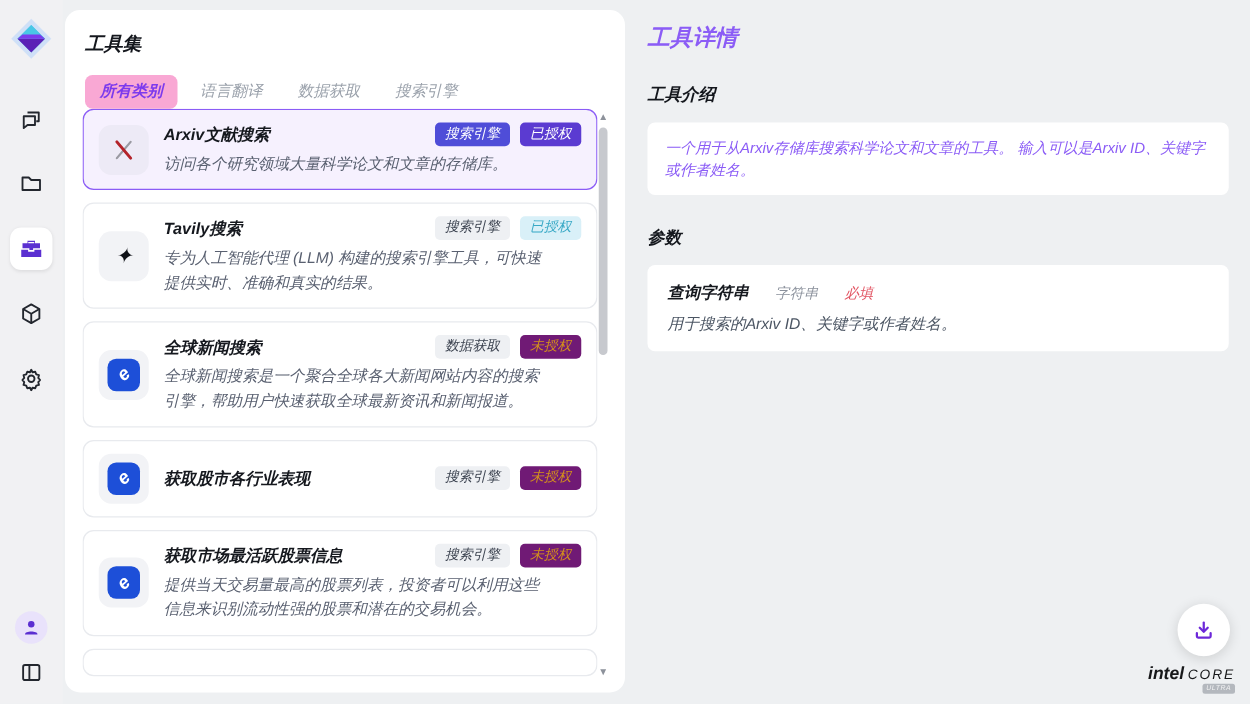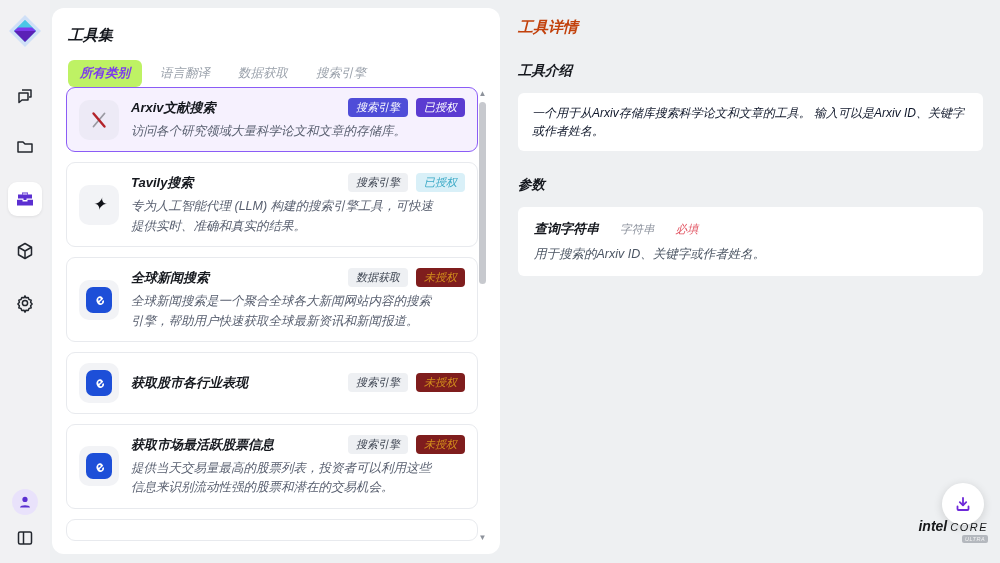--- a/index.html
+++ b/index.html
@@ -14,65 +14,65 @@
   .rail-btn { width:34px; height:34px; display:flex; align-items:center; justify-content:center; border-radius:9px; cursor:pointer; }
   .rail-btn.active { background:#ffffff; box-shadow:0 1px 3px rgba(0,0,0,.08); }
   .rail-bottom { margin-top:auto; margin-bottom:12px; display:flex; flex-direction:column; align-items:center; gap:10px; }
   .avatar-circle { width:26px; height:26px; border-radius:50%; background:#e9e2fb; display:flex; align-items:center; justify-content:center; }
 
   
   .list-panel { position:absolute; left:52px; top:8px; width:448px; height:546px; background:#ffffff; border-radius:12px; }
   .panel-title { padding:18px 16px 0 16px; font-size:15px; font-weight:bold; color:#14171d; }
   .tabs { margin:15px 16px 0 16px; display:flex; align-items:center; gap:8px; font-size:12.5px; }
   .tab { color:#9aa1ab; padding:5px 10px; border-radius:6px; cursor:pointer; white-space:nowrap; }
-  .tab.active { background:#bef264; color:#7c3aed; font-weight:bold; padding:5px 12px; }
+  .tab.active { background:#f9a8d4; color:#7c3aed; font-weight:bold; padding:5px 12px; }
 
   .cards { position:absolute; top:79px; left:14px; width:412px; bottom:6px; overflow:hidden; display:flex; flex-direction:column; gap:10px; }
   .tool-card { background:#fff; border:1px solid #e8eaee; border-radius:9px; padding:10px 12px; display:flex; gap:12px; flex:0 0 auto; cursor:pointer;align-items:center; }
   .tool-card.selected { background:#f6f1fe; border:1.5px solid #8b5cf6; }
   .tool-icon { width:40px; height:40px; border-radius:10px; background:#f2f3f6; display:flex; align-items:center; justify-content:center; flex:0 0 auto; }
   .tool-card.selected .tool-icon { background:#edeaf6; }
   .blue-tile { width:26px; height:26px; border-radius:7px; background:#1d4fd8; display:flex; align-items:center; justify-content:center; }
   .blue-tile span { color:#fff; font-size:15px; font-weight:bold; transform:rotate(-42deg); display:block; }
   .sparkle { font-size:17px; color:#101218; line-height:1; }
   .tool-body { flex:1; min-width:0; }
   .tool-head { display:flex; justify-content:space-between; align-items:flex-start; gap:8px; }
   .tool-name { font-size:13px; font-weight:bold; color:#15181e; padding-top:1px; }
   .badges { display:flex; gap:8px; flex:0 0 auto; }
   .badge { font-size:11px; padding:4px 8px; border-radius:4px; line-height:1; white-space:nowrap; }
   .badge-cat-solid { background:#4f4dd8; color:#ffffff; }
   .badge-auth-solid { background:#5b3bd1; color:#ffffff; }
   .badge-gray { background:#eef0f3; color:#3c4350; }
   .badge-cyan { background:#d9f0f8; color:#3aa9c6; }
-  .badge-yellow { background:#7f1d1d; color:#d3901c; }
+  .badge-yellow { background:#701a75; color:#d3901c; }
   .tool-desc { margin-top:5px; font-size:12.5px; color:#596070; line-height:1.55; max-width:305px; }
 
   
   .vscroll { position:absolute; right:13px; top:82px; bottom:12px; width:9px; }
   .vscroll .arr { position:absolute; left:0; width:9px; text-align:center; font-size:8px; color:#8d929b; line-height:8px; cursor:pointer; }
   .arr-up { top:0; }
   .arr-down { bottom:0; }
   .vthumb { position:absolute; left:1px; top:12px; width:7px; height:182px; background:#c7c9ce; border-radius:4px; cursor:pointer; }
 
   
   .detail { position:absolute; left:518px; top:8px; width:465px; }
-  .detail-title { margin-top:10px; font-size:15px; font-weight:bold; color:#c2410c; }
+  .detail-title { margin-top:10px; font-size:18px; font-weight:bold; color:#8b5cf6; }
   .section-head { margin-top:25px; font-size:13.5px; font-weight:bold; color:#14171d; }
   .white-card { margin-top:13px; background:#ffffff; border-radius:6px; }
-  .intro-card { padding:11px 14px; font-size:12px; color:#0f172a; line-height:1.5; }
+  .intro-card { padding:11px 14px; font-size:12px; color:#8b5cf6; line-height:1.5; }
   .param-card { padding:13px 16px; }
   .param-head { display:flex; align-items:baseline; gap:21px; }
   .param-name { font-size:13px; font-weight:bold; color:#15181e; }
   .param-type { font-size:11.5px; color:#8b919c; }
   .param-required { font-size:11.5px; color:#e25563; }
   .param-desc { margin-top:8px; font-size:12.5px; color:#4b5563; }
 
   
   .fab { position:absolute; right:16px; bottom:38px; width:42px; height:42px; border-radius:50%; background:#ffffff; box-shadow:0 2px 10px rgba(0,0,0,.14); display:flex; align-items:center; justify-content:center; cursor:pointer; }
-  .brand { position:absolute; right:12px; bottom:20px; width:80px; }
+  .brand { position:absolute; right:12px; bottom:8px; width:80px; }
   .brand-row { display:flex; align-items:baseline; gap:3px; justify-content:flex-end; }
   .brand-intel { font-size:14px; font-weight:bold; color:#17181a; letter-spacing:0; }
   .brand-core { font-size:11px; color:#17181a; letter-spacing:1.5px; font-weight:normal; }
   .brand-badge { display:block; margin-left:auto; margin-top:1px; width:26px; height:8px; background:#b4b8be; border-radius:2px; color:#f4f4f5; font-size:5.5px; text-align:center; line-height:8px; letter-spacing:.5px; }
 </style>
 </head>
 <body>
 
 <div class="app">
 

